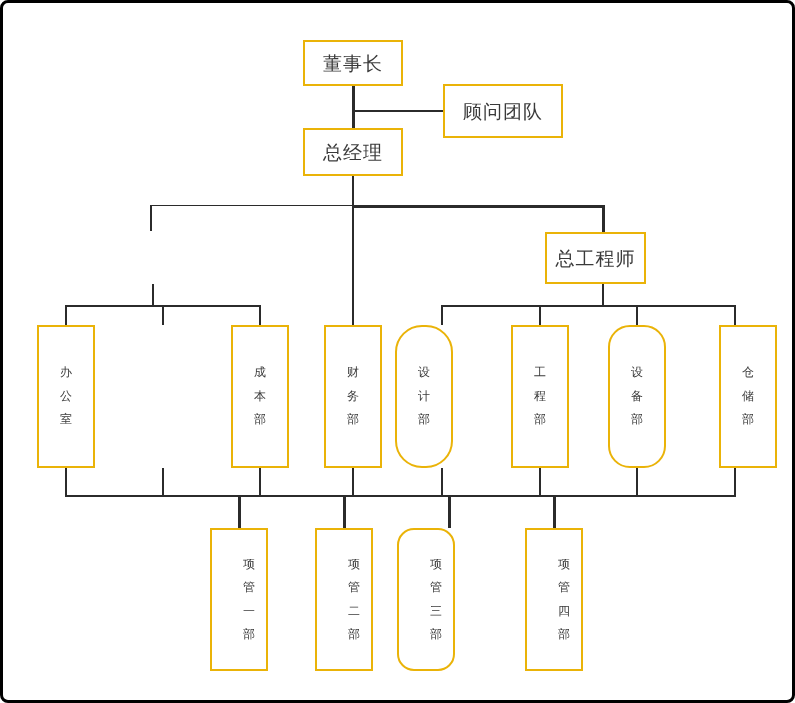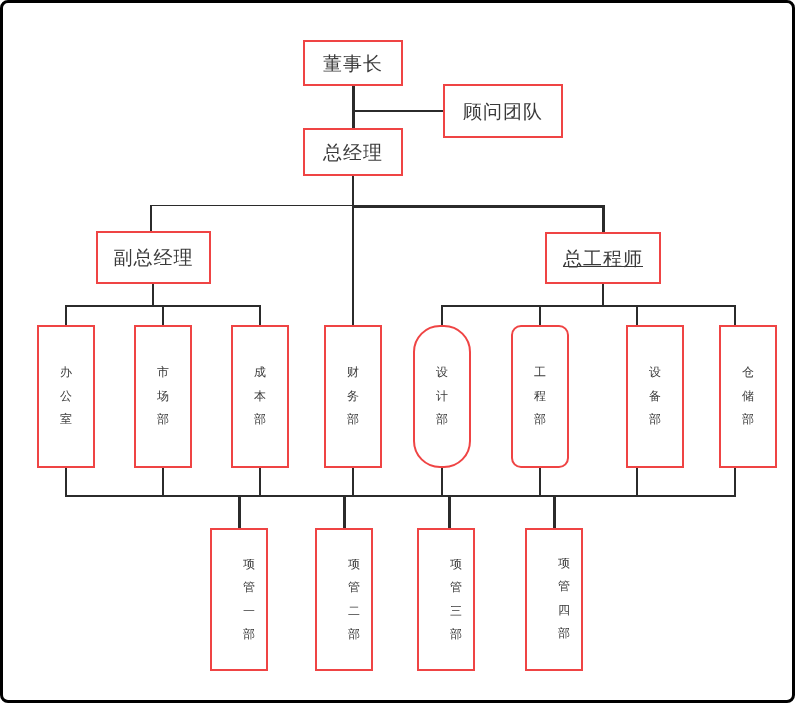--- a/index.html
+++ b/index.html
@@ -24,21 +24,21 @@
     left: 0;
     top: 0;
     width: 795px;
     height: 703px;
     pointer-events: none;
   }
   .node {
     position: absolute;
     box-sizing: border-box;
     background: #ffffff;
-    border: 2px solid #ef4444;
+    border: 2px solid #eab308;
     display: flex;
     align-items: center;
     justify-content: center;
     color: #3a3a3a;
   }
   .node .hlabel {
     font-size: 19px;
     letter-spacing: 1px;
     white-space: nowrap;
     line-height: 1;
@@ -48,37 +48,37 @@
     width: 1.3em;
     word-break: break-all;
     text-align: center;
     line-height: 1.95;
   }
   
   .b-chairman   { left: 300px; top: 37px;  width: 100px; height: 46px; }
   .b-advisory   { left: 440px; top: 81px;  width: 120px; height: 54px; }
   .b-gm         { left: 300px; top: 125px; width: 100px; height: 48px; }
   .b-dgm        { left: 93px;  top: 228px; width: 115px; height: 53px; }
-  .b-ce         { left: 542px; top: 229px; width: 116px; height: 52px; text-decoration: underline; }
+  .b-ce         { left: 542px; top: 229px; width: 101px; height: 52px; }
   
   .vbox  { top: 322px; width: 58px; height: 143px; }
   .b-d0  { left: 34px; }
   .b-d1  { left: 131px; }
   .b-d2  { left: 228px; }
   .b-d3  { left: 321px; }
-  .b-d4  { left: 410px; border-radius: 27px; }
-  .b-d5  { left: 508px; border-radius: 10px; }
-  .b-d6  { left: 623px; }
+  .b-d4  { left: 392px; border-radius: 27px; }
+  .b-d5  { left: 508px; }
+  .b-d6  { left: 605px; border-radius: 22px; }
   .b-d7  { left: 716px; }
   
   .pbox  { top: 525px; width: 58px; height: 143px; padding-left: 20px; }
   .b-p0  { left: 207px; }
   .b-p1  { left: 312px; }
-  .b-p2  { left: 414px; }
-  .b-p3  { left: 522px; font-family: Liberation Mono, monospace; }
+  .b-p2  { left: 394px; border-radius: 17px; }
+  .b-p3  { left: 522px; }
 </style>
 </head>
 <body>
 
 <div class="canvas">
 
   <svg class="lines" viewBox="0 0 795 703" xmlns="http://www.w3.org/2000/svg" shape-rendering="crispEdges" stroke="#2b2b2b" fill="none">
 
     <g>
       <line x1="350" y1="83" x2="350" y2="125" stroke-width="3"></line>
@@ -135,33 +135,27 @@
   </div>
 
   <div class="node b-advisory">
     <span class="hlabel">顾问团队</span>
   </div>
 
   <div class="node b-gm">
     <span class="hlabel">总经理</span>
   </div>
 
-  <div class="node b-dgm">
-    <span class="hlabel">副总经理</span>
-  </div>
 
   <div class="node b-ce">
     <span class="hlabel">总工程师</span>
   </div>
 
   <div class="node vbox b-d0">
     <span class="vlabel">办公室</span>
-  </div>
-  <div class="node vbox b-d1">
-    <span class="vlabel">市场部</span>
   </div>
   <div class="node vbox b-d2">
     <span class="vlabel">成本部</span>
   </div>
   <div class="node vbox b-d3">
     <span class="vlabel">财务部</span>
   </div>
   <div class="node vbox b-d4">
     <span class="vlabel">设计部</span>
   </div>

